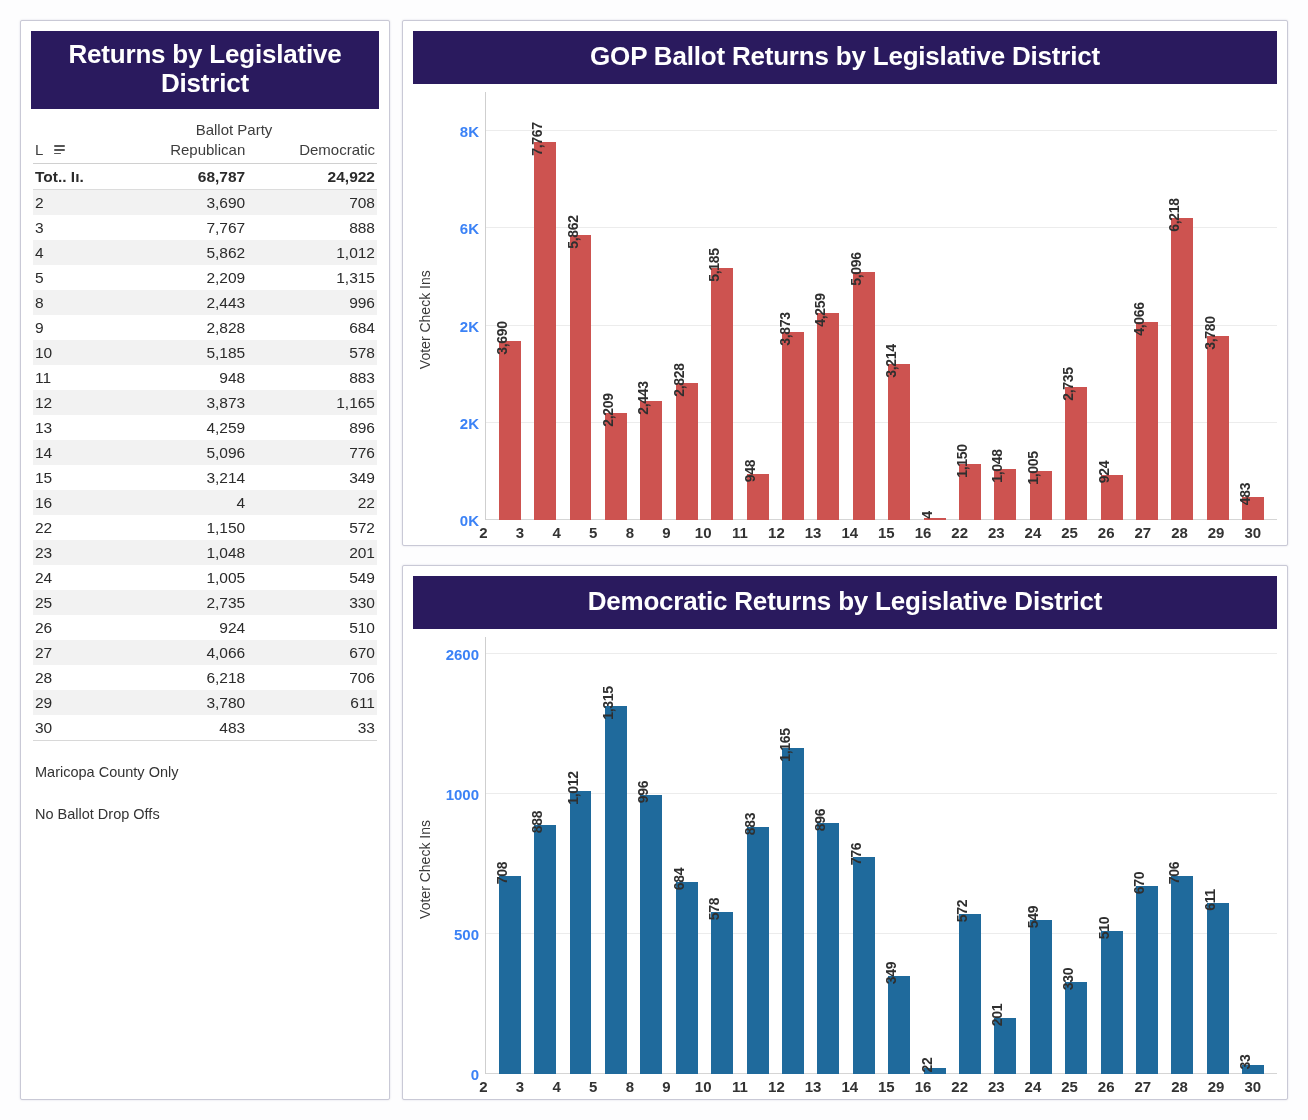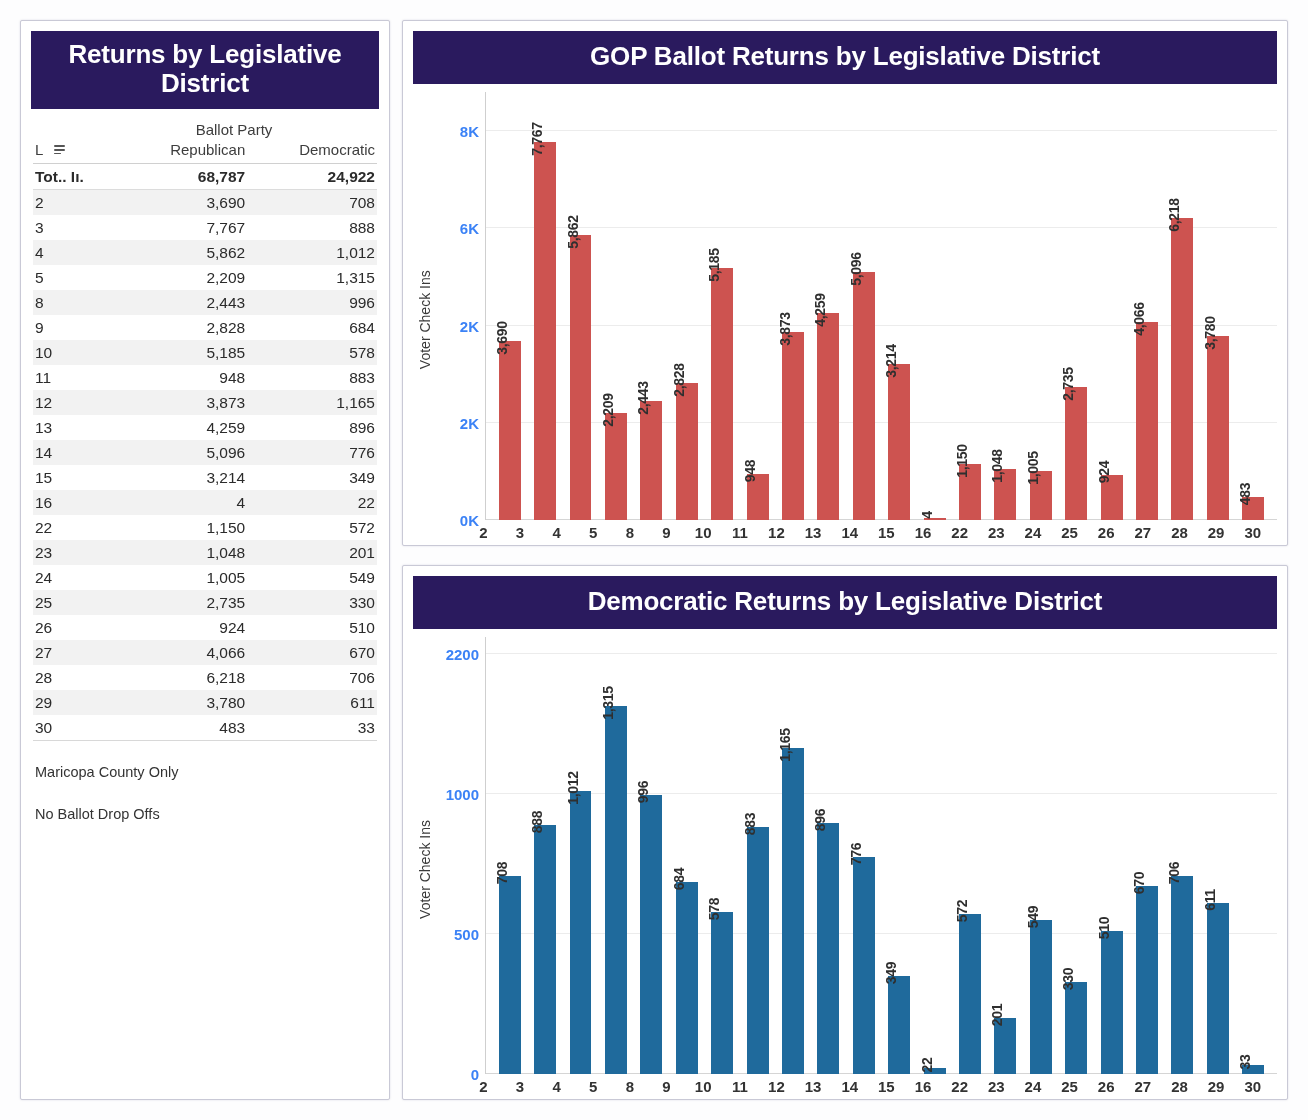--- a/index.html
+++ b/index.html
@@ -540,21 +540,21 @@
     </div>
 
     <div class="chart-panel dem">
       <div class="chart-title">Democratic Returns by Legislative District</div>
       <div class="plot-area">
         <div class="y-axis-title">Voter Check Ins</div>
         <div class="y-ticks" id="dem-yticks">
             <div class="y-tick-lbl" style="bottom: 0%; top: auto; transform: translateY(50%);">0</div>
             <div class="y-tick-lbl" style="bottom: 32.0513%; top: auto; transform: translateY(50%); margin-top: 16px;">500</div>
             <div class="y-tick-lbl" style="bottom: 64.1026%; top: auto; transform: translateY(50%);">1000</div>
-            <div class="y-tick-lbl" style="bottom: 96.1538%; top: auto; transform: translateY(50%);">2200</div>
+            <div class="y-tick-lbl" style="bottom: 96.1538%; top: auto; transform: translateY(50%);">2600</div>
           </div>
         <div class="plot" id="dem-plot">
             <div class="grid-line base" style="bottom: 0%;"></div>
             <div class="grid-line" style="bottom: 32.0513%;"></div>
             <div class="grid-line" style="bottom: 64.1026%;"></div>
             <div class="grid-line" style="bottom: 96.1538%;"></div>
             <div class="bars">
               <div class="bar-slot">
                 <div class="bar blue" style="height: 45.3846%; background: rgb(31, 106, 156);">
                   <div class="bar-lbl">708</div>

